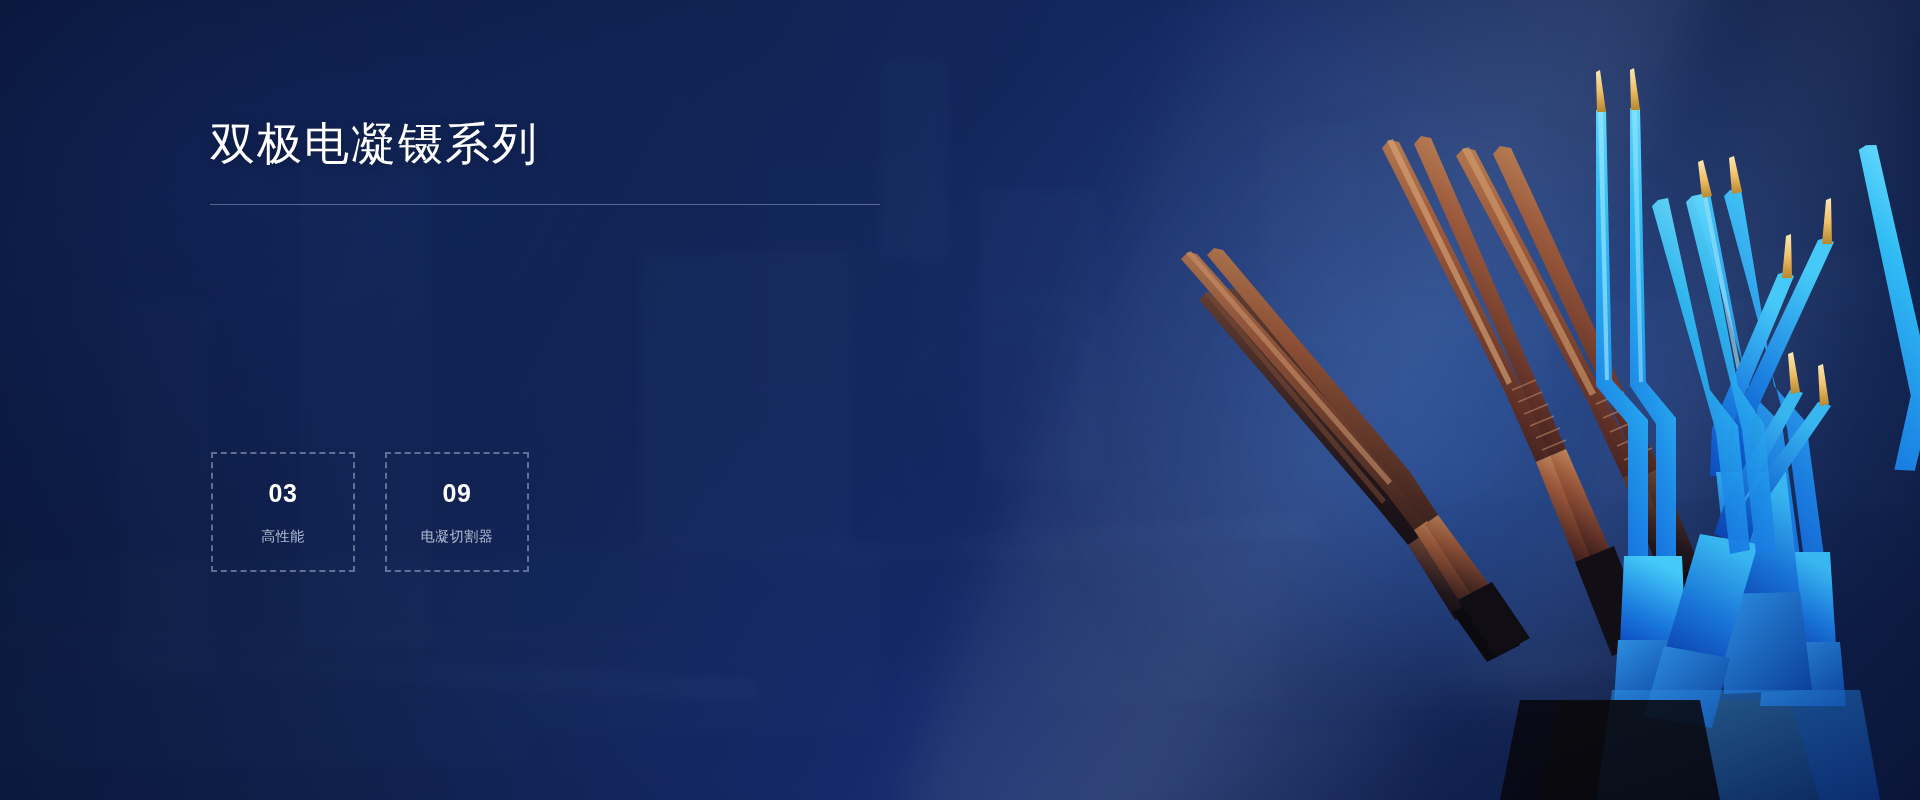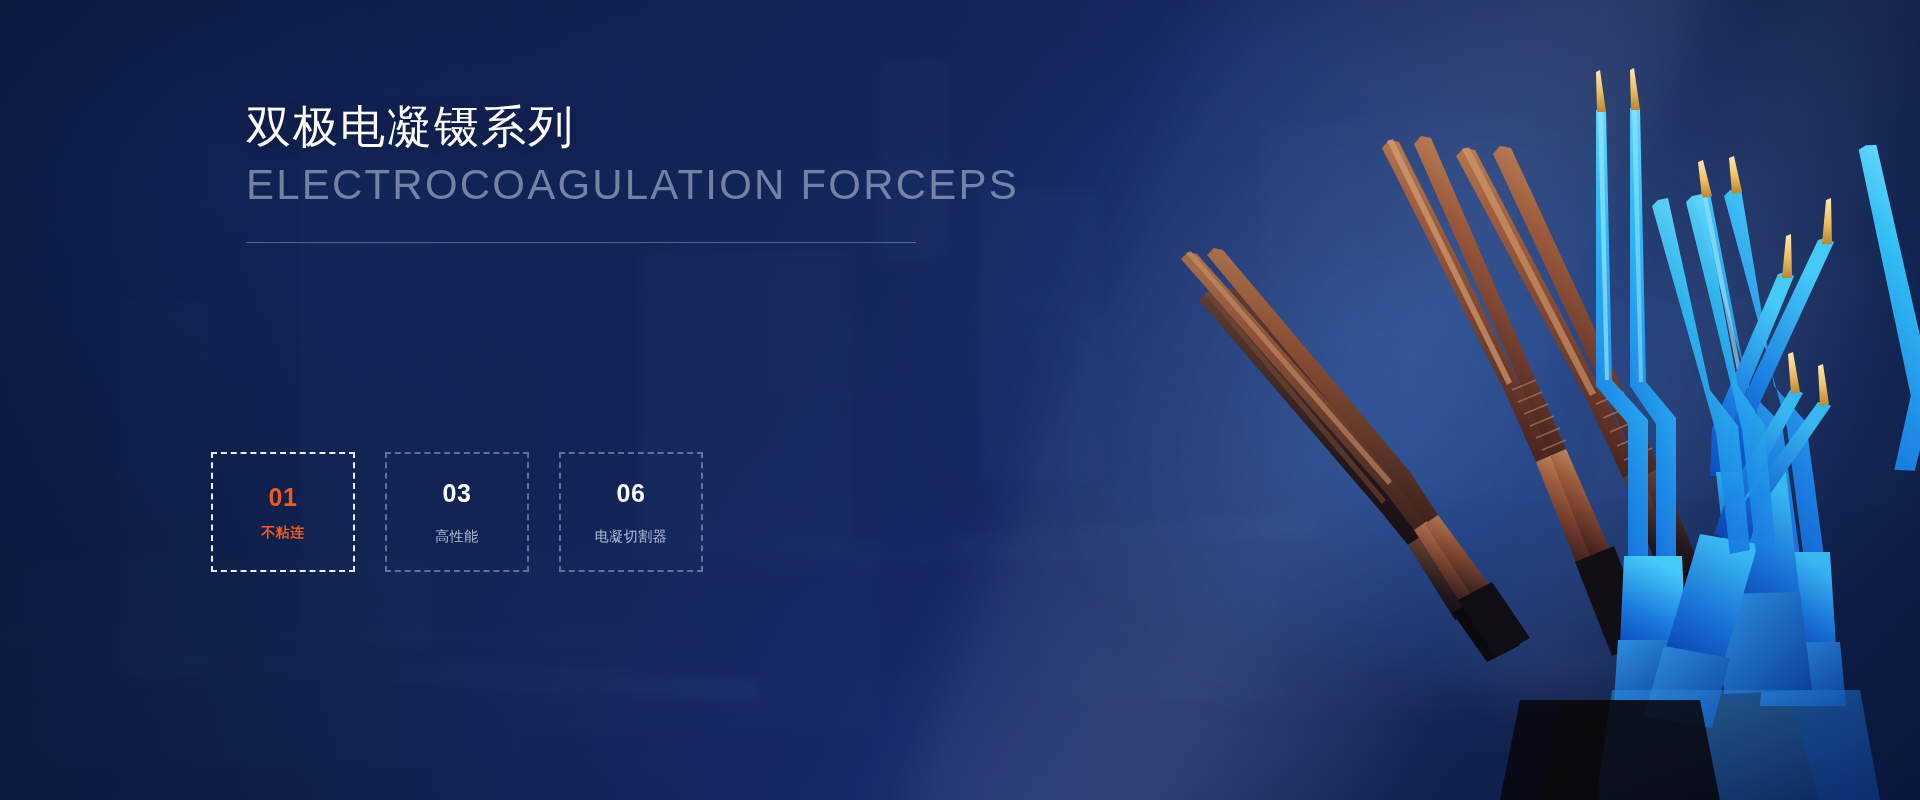--- a/index.html
+++ b/index.html
@@ -60,21 +60,21 @@
     filter:blur(30px);
     pointer-events:none;
   }
   .vignette {
     position:absolute; inset:0; pointer-events:none;
     background:
       radial-gradient(ellipse 1400px 900px at 50% 50%, rgba(0,0,0,0) 45%, rgba(5,12,34,0.48) 100%);
   }
 
   
-  .content { position:absolute; left:210px; top:99px; width:700px; z-index:8;margin-left:36px; }
+  .content { position:absolute; left:210px; top:116px; width:700px; z-index:8; }
   .title-cn {
     font-size:45px; font-weight:400; letter-spacing:2px;
     color:#ffffff; line-height:1.25;
     text-shadow:0 2px 14px rgba(0,0,0,0.32);
   }
   .title-en {
     margin-top:6px;
     font-size:42px; font-weight:400; letter-spacing:2.2px;
     color:rgba(176,188,210,0.62);
     line-height:1.15;
@@ -323,32 +323,27 @@
 
       <path d="M612,690 L860,690 L880,800 L596,800 Z" fill="url(#gHubBlue)" opacity=".55"></path>
       <path d="M520,700 L700,700 L720,800 L500,800 Z" fill="#07060b" opacity=".85"></path>
     </svg>
   </div>
 
   <div class="vignette"></div>
 
   <div class="content">
     <div class="title-cn">双极电凝镊系列</div>
-    <div class="title-en">ELECTROCOAGULATION FORCEPS</div>
     <div class="divider"></div>
   </div>
 
   <div class="features">
-    <div class="feature accent">
-      <div class="num">01</div>
-      <div class="lbl">不粘连</div>
-    </div>
     <div class="feature dim">
       <div class="num">03</div>
       <div class="lbl">高性能</div>
     </div>
     <div class="feature dim">
-      <div class="num">06</div>
+      <div class="num">09</div>
       <div class="lbl">电凝切割器</div>
     </div>
   </div>
 
 </div>
 
 </body></html>

